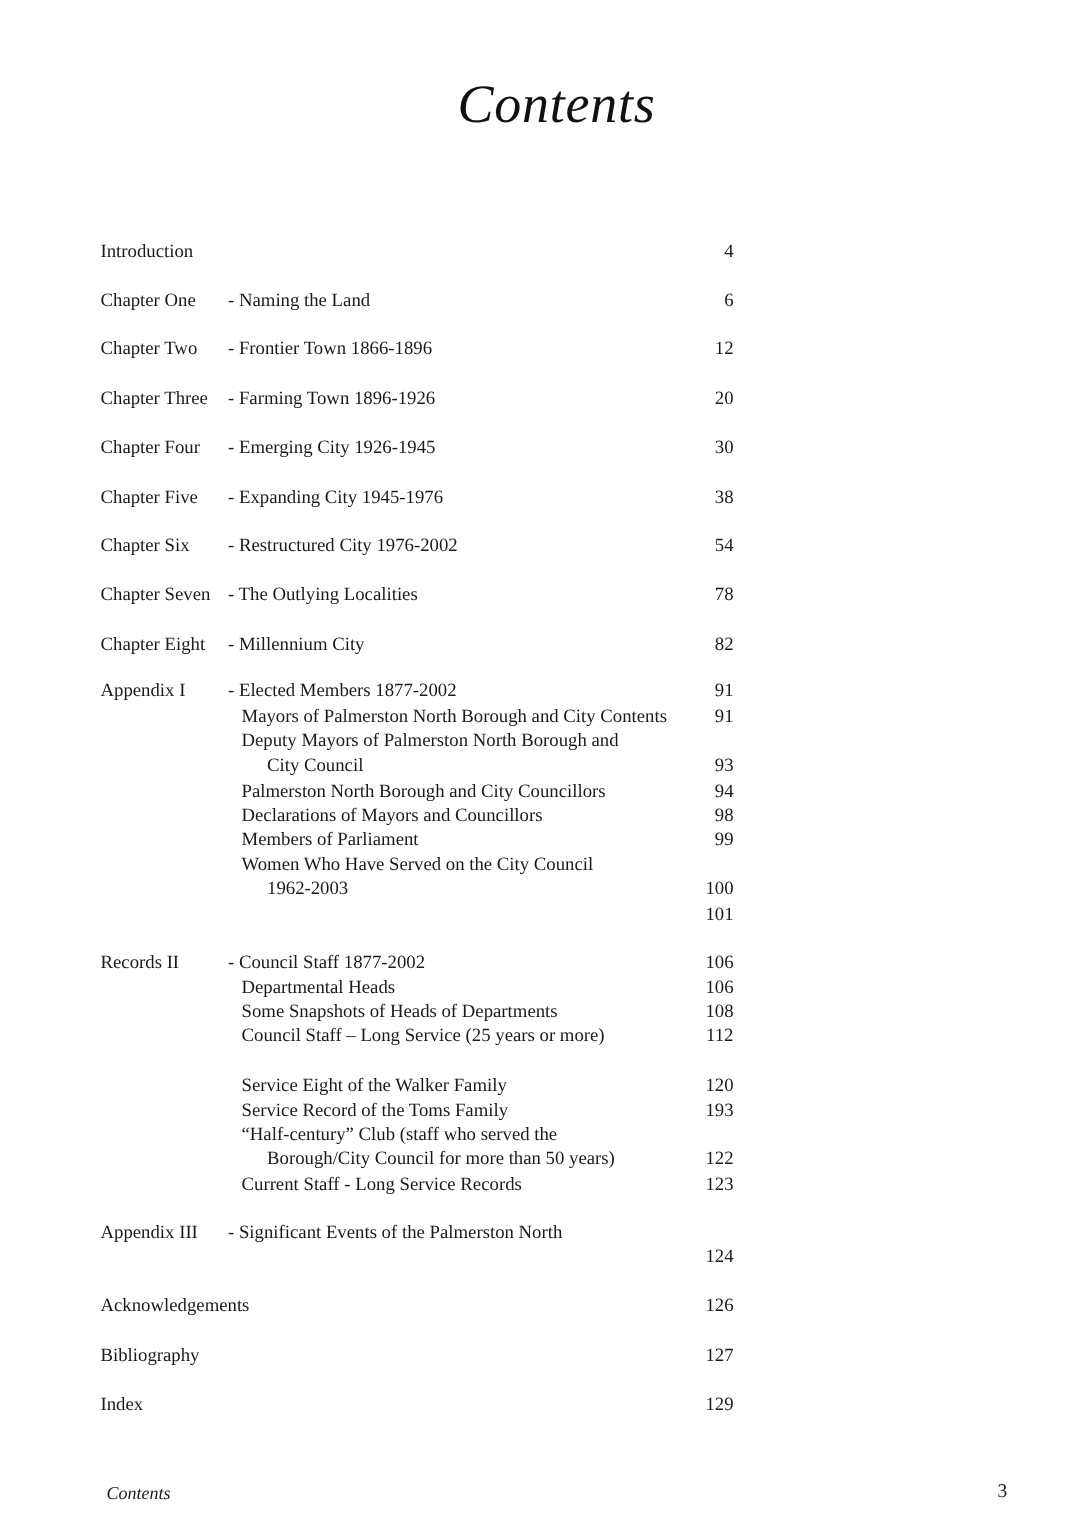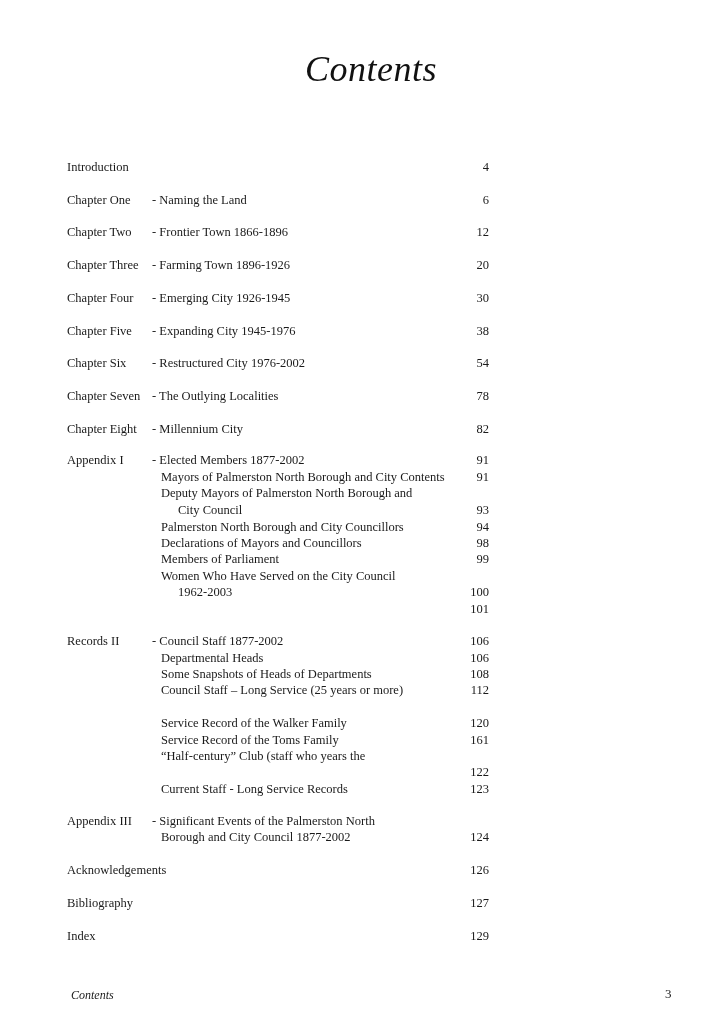--- a/index.html
+++ b/index.html
@@ -184,44 +184,44 @@
   </div>
   <div class="row" style="top:618px">
     <span class="sub">Some Snapshots of Heads of Departments</span>
     <span class="page">108</span>
   </div>
   <div class="row" style="top:634px">
     <span class="sub">Council Staff – Long Service (25 years or more)</span>
     <span class="page">112</span>
   </div>
   <div class="row" style="top:667px">
-    <span class="sub">Service Record of the Walker Family</span>
+    <span class="sub">Service Eight of the Walker Family</span>
     <span class="page">120</span>
   </div>
   <div class="row" style="top:684px">
     <span class="sub">Service Record of the Toms Family</span>
-    <span class="page">161</span>
+    <span class="page">193</span>
   </div>
   <div class="row" style="top:700px">
-    <span class="sub">“Half-century” Club (staff who years the</span>
+    <span class="sub">“Half-century” Club (staff who served the</span>
   </div>
   <div class="row" style="top:716px">
+    <span class="sub2">Borough/City Council for more than 50 years)</span>
     <span class="page">122</span>
   </div>
   <div class="row" style="top:733px">
     <span class="sub">Current Staff - Long Service Records</span>
     <span class="page">123</span>
   </div>
 
   <div class="row" style="top:765px">
     <span class="label">Appendix III</span>
     <span class="desc">- Significant Events of the Palmerston North</span>
   </div>
   <div class="row" style="top:781px">
-    <span class="sub">Borough and  City Council 1877-2002</span>
     <span class="page">124</span>
   </div>
 
   <div class="row" style="top:814px">
     <span class="label">Acknowledgements</span>
     <span class="page">126</span>
   </div>
   <div class="row" style="top:847px">
     <span class="label">Bibliography</span>
     <span class="page">127</span>

